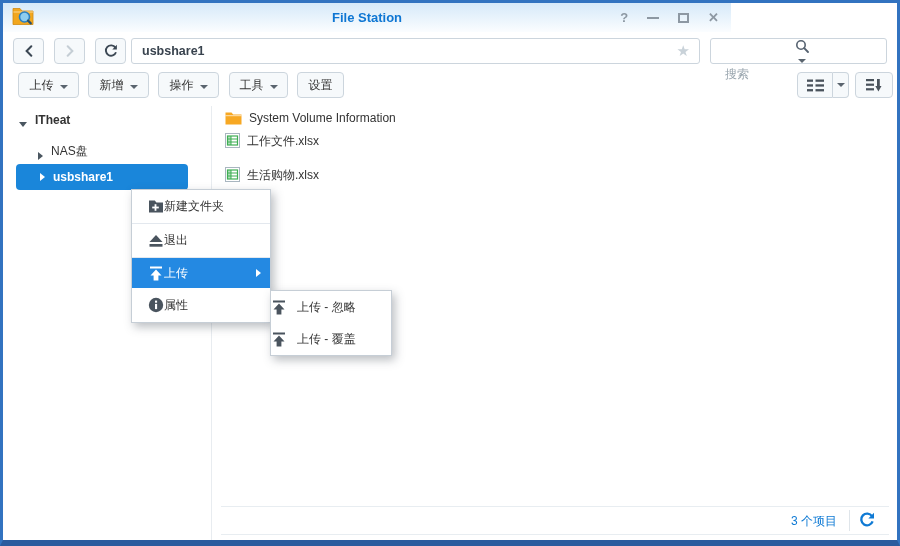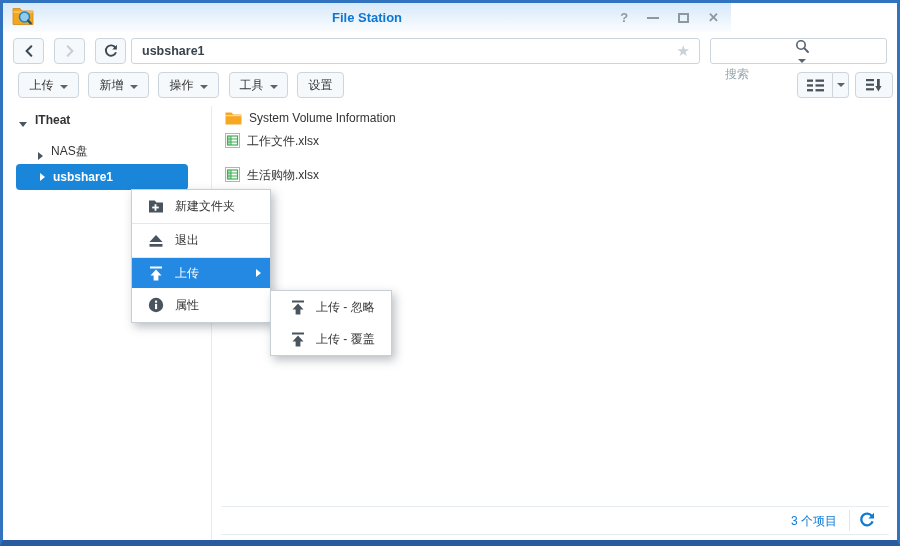--- a/index.html
+++ b/index.html
@@ -72,29 +72,29 @@
   .tree-selected .arr-right { border-left-color:#fff; }
   .v-sep { position:absolute; left:208px; top:103px; width:1px; height:437px; background:#e8ecf0; }
   
   .file-row { position:absolute; left:222px; height:18px; display:flex; gap:7px; font-size:12px; color:#333; cursor:pointer; }
   
   .ctx-menu {
     position:absolute; left:128px; top:186px; width:140px; background:#fff;
     border:1px solid #c6ced6; box-shadow:3px 4px 9px rgba(60,70,80,.35); z-index:20;
   }
   .ctx-header { height:30px; line-height:30px; text-align:center; font-weight:bold; font-size:12.5px; color:#2f3b47; border-bottom:1px solid #e3e8ee; }
-  .ctx-item { height:34px; display:flex; align-items:center; gap:11px; padding-left:16px; font-size:12px; color:#333; position:relative; cursor:pointer; }
+  .ctx-item { height:34px; display:flex; align-items:center; padding-left:16px; font-size:12px; color:#333; position:relative; cursor:pointer; }
   .ctx-item.sep { border-bottom:1px solid #e3e8ee; }
   .ctx-item.hl { height:30px; background:#2489e2; color:#fff; }
   .sub-arrow { position:absolute; right:9px; width:0; height:0; border-top:4.5px solid transparent; border-bottom:4.5px solid transparent; border-left:5.5px solid #fff; }
   .sub-menu {
     position:absolute; left:267px; top:287px; width:122px; background:#fff;
     border:1px solid #c6ced6; box-shadow:3px 4px 9px rgba(60,70,80,.35); z-index:21;
   }
-  .sub-item { height:32px; display:flex; align-items:center; gap:10px; padding-left:19px; font-size:12px; color:#333; cursor:pointer; }
+  .sub-item { height:32px; display:flex; align-items:center; gap:10px; padding-left:0; font-size:12px; color:#333; cursor:pointer; }
   
   .status-line { position:absolute; left:218px; width:668px; height:1px; background:#e8edf1; }
   .status-text { position:absolute; right:60px; top:510px; font-size:12px; color:#0f7ad4; cursor:default; }
   .status-div { position:absolute; right:47px; top:507px; width:1px; height:21px; background:#dfe5ea; }
   .status-refresh { position:absolute; right:21px; top:508px; width:18px; height:18px; cursor:pointer; }
   svg { display:block; }
 </style>
 </head>
 <body>
 

